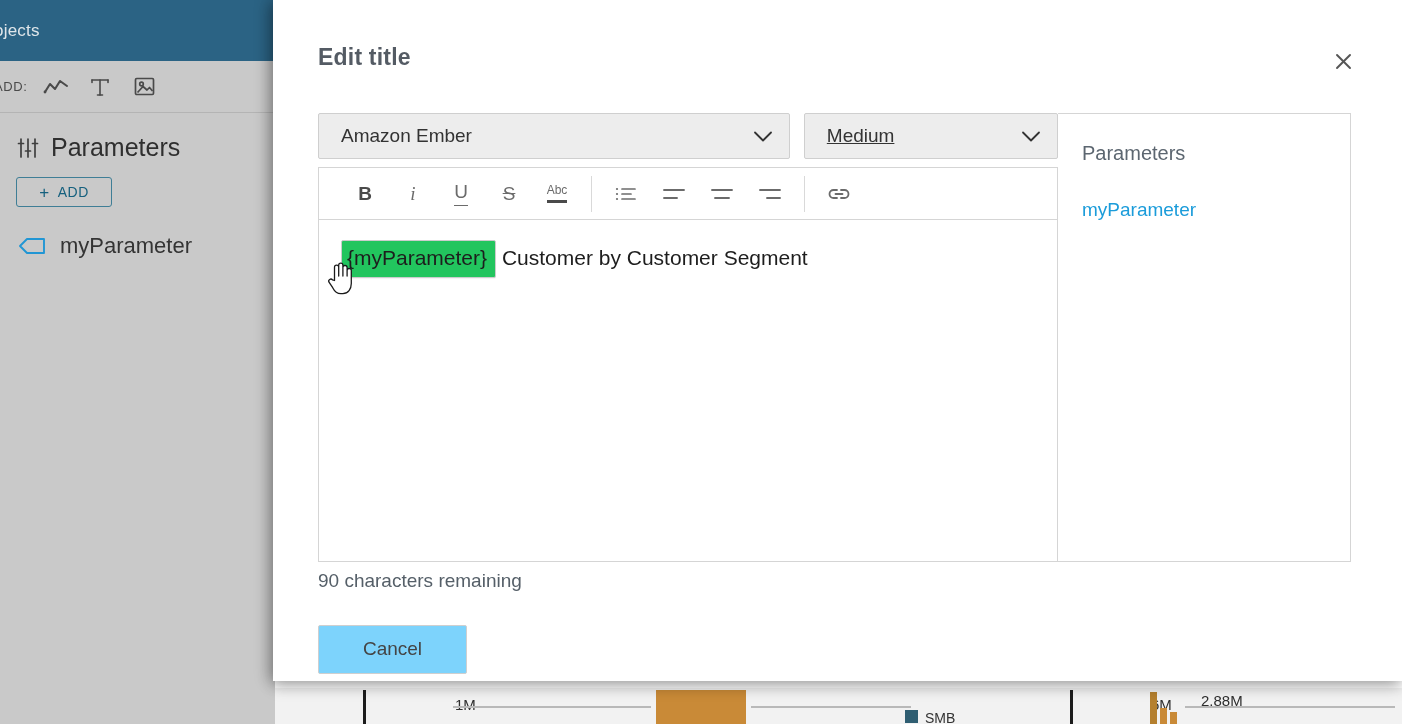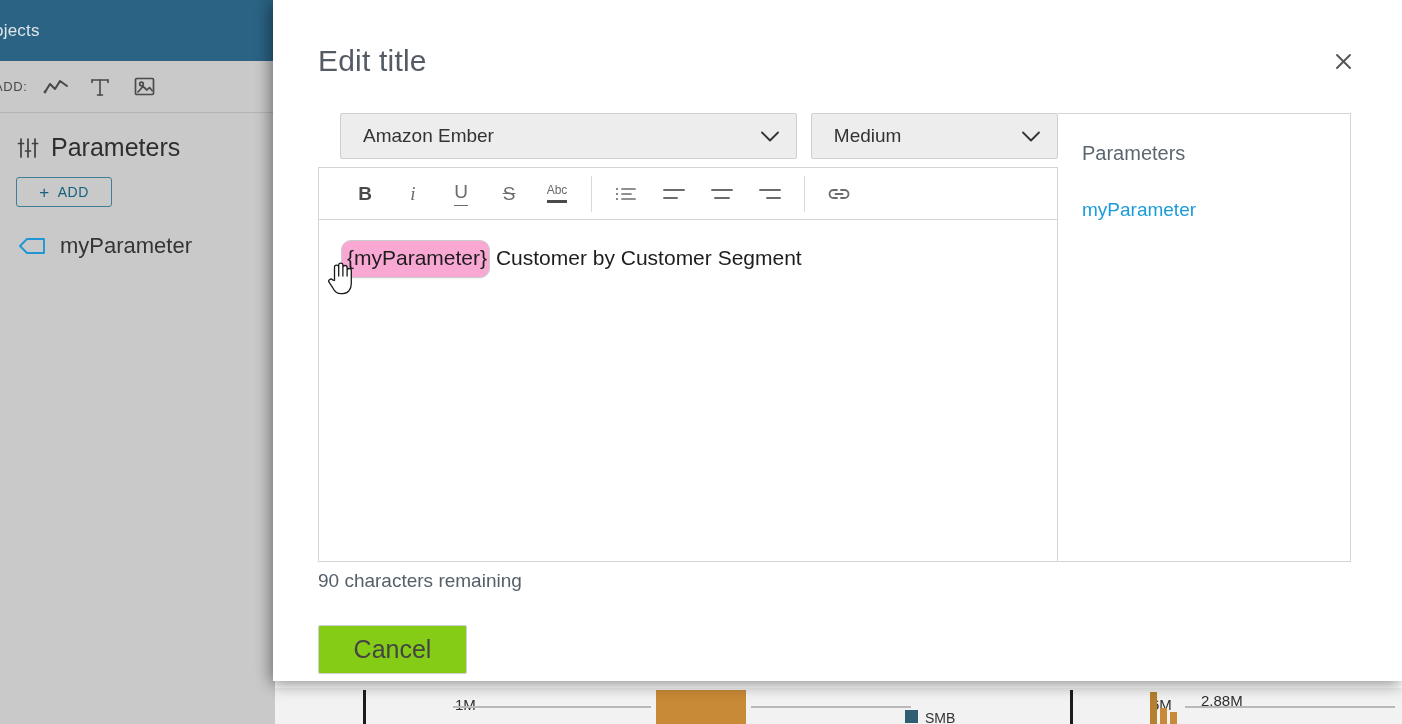--- a/index.html
+++ b/index.html
@@ -89,49 +89,49 @@
   .legend-swatch { position: absolute; width: 13px; height: 13px; background: #2f5e72; }
   .legend-text { position: absolute; font-size: 14px; color: #333; }
   .modal {
     position: absolute; left: 273px; top: 0; width: 1129px; height: 681px;
     background: #ffffff;
     box-shadow: -4px 0 14px rgba(0,0,0,.28), 0 6px 14px rgba(0,0,0,.22);
     z-index: 5;
   }
   .modal-title {
     position: absolute; left: 45px; top: 44px;
-    font-size: 30px; color: #545b64; font-weight: 400; letter-spacing: .2px;
+    font-size: 23px; color: #545b64; font-weight: 700; letter-spacing: .2px;
   }
   .modal-close {
     position: absolute; right: 44px; top: 46px;
     width: 30px; height: 30px; display: flex; align-items: center; justify-content: center;
     color: #555; cursor: pointer;
   }
 
   .modal-body {
     position: absolute; left: 45px; top: 113px; width: 1040px; height: 449px;
     display: flex;
   }
   .editor-col { width: 740px; display: flex; flex-direction: column; }
   .params-col {
     width: 293px; border: 1px solid #d5d5d5; border-left: none;
     background: #fff; padding: 28px 0 0 24px;
   }
   .params-col-title { font-size: 20px; color: #5c6670; margin-bottom: 34px; }
   .params-col-link { font-size: 19px; color: #1b9cda; cursor: pointer; }
 
-  .font-row { display: flex; gap: 14px; margin-left: 22px; }
+  .font-row { display: flex; gap: 14px; }
   .select {
     position: relative; height: 46px;
     background: #ededed; border: 1px solid #cfcfcf; border-radius: 2px;
     display: flex; align-items: center; padding: 0 40px 0 22px;
     font-size: 19px; color: #333; cursor: pointer; user-select: none;
   }
   .select.font-family { width: 480px; }
-  .select.font-size { width: 258px; }
+  .select.font-size { width: 258px; text-decoration: underline; }
   .select .chev { position: absolute; right: 16px; top: 50%; transform: translateY(-50%); color: #333; display:flex; }
 
   .rte-toolbar {
     margin-top: 8px; height: 52px;
     border: 1px solid #d5d5d5; border-bottom: none;
     display: flex; align-items: center; padding-left: 22px; gap: 0;
     background: #fff;
   }
   .tb-btn {
     width: 48px; height: 40px; display: flex; align-items: center; justify-content: center;
@@ -143,39 +143,39 @@
     flex: 1;
     border: 1px solid #d5d5d5;
     padding: 20px 22px;
     font-size: 21px; color: #1d1d1d; line-height: 1.5;
     background: #fff; overflow: hidden;
     position: relative;
   }
   .token {
     display: inline-block;
     border: 1px solid #cccccc;
-    background: #f9a8d4;
-    padding: 1px 2px 3px 5px;
-    border-radius: 10px;
+    background: #22c55e;
+    padding: 1px 8px 3px 5px;
+    border-radius: 2px;
     box-shadow: 0 1px 1px rgba(0,0,0,.05);
   }
 
   .char-count {
     position: absolute; left: 45px; top: 570px;
     font-size: 19px; color: #555f68; text-align: center;
   }
 
   .modal-footer {
     position: absolute; left: 45px; right: 45px; top: 626px; height: 46px;
     display: flex; align-items: center; justify-content: space-between;
   }
   .btn-cancel {
     width: 149px; height: 49px;
-    background: #84cc16; border: 1px solid #cfcfcf; border-radius: 2px;
-    font-family: inherit; font-size: 25px; color: #444; cursor: pointer;
+    background: #7dd3fc; border: 1px solid #cfcfcf; border-radius: 2px;
+    font-family: inherit; font-size: 19px; color: #444; cursor: pointer;
   }
   .btn-save {
     width: 151px; height: 46px;
     background: #1f9dd9; border: 1px solid #1f9dd9; border-radius: 2px;
     font-family: inherit; font-size: 19px; color: #fff; cursor: pointer;
   }
 
   
   .hand-cursor {
     position: absolute; left: 325px; top: 261px;

